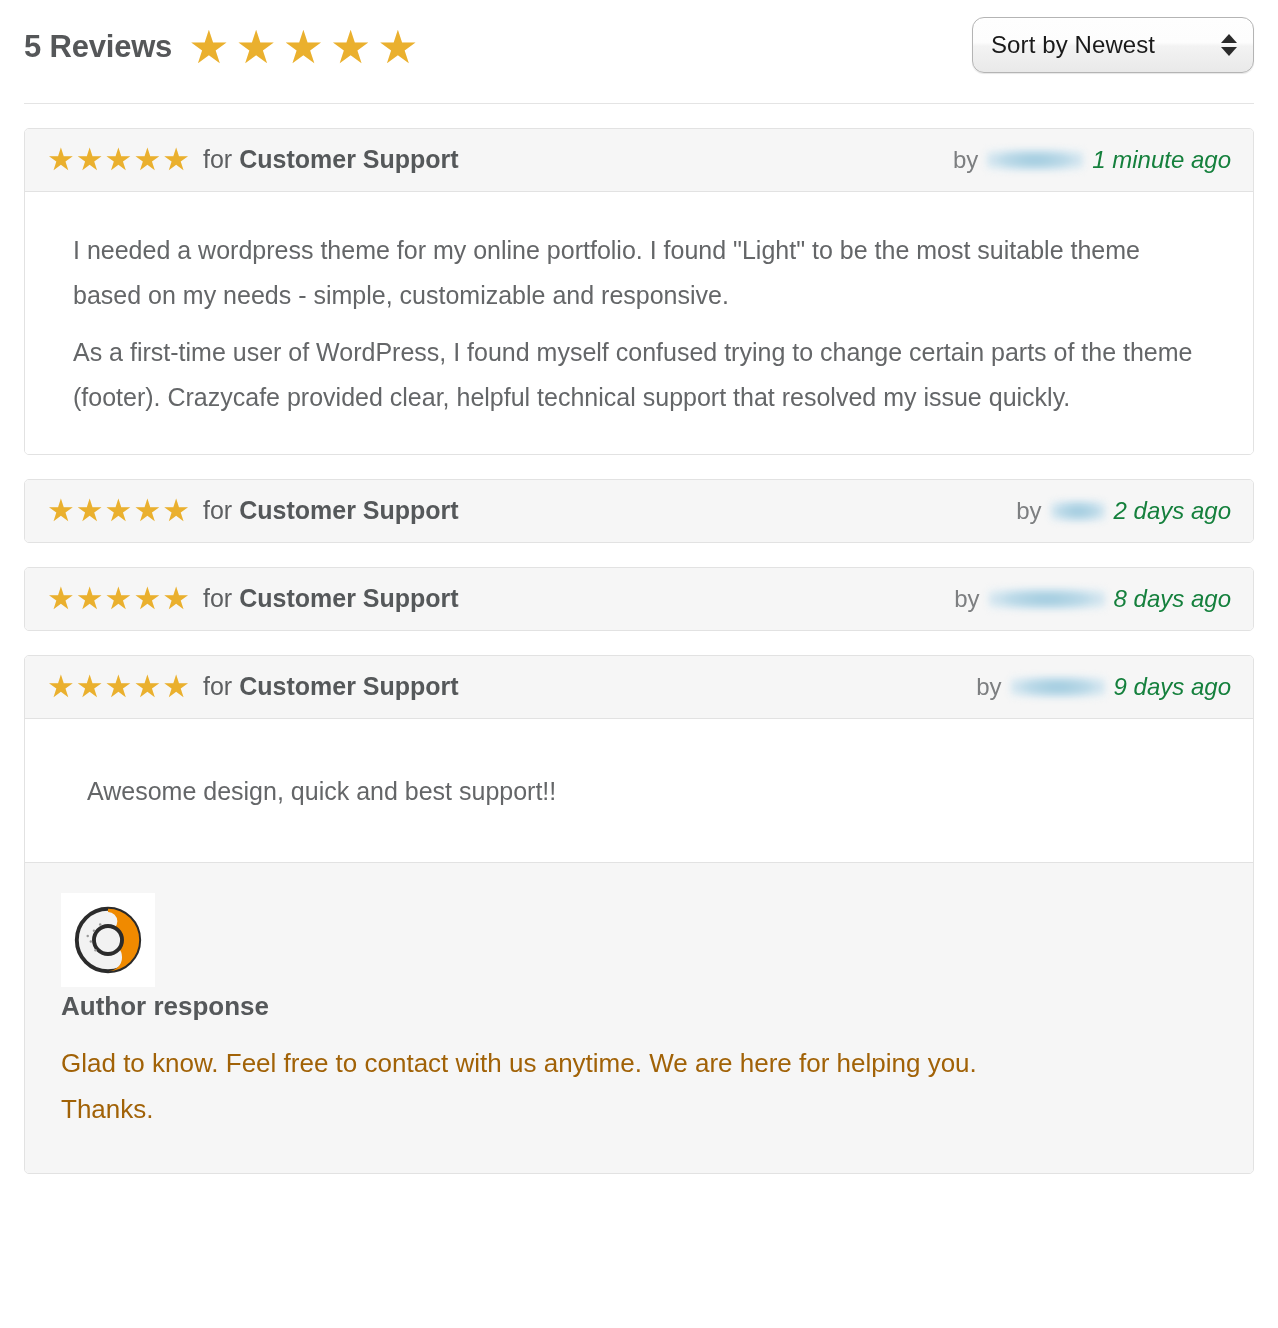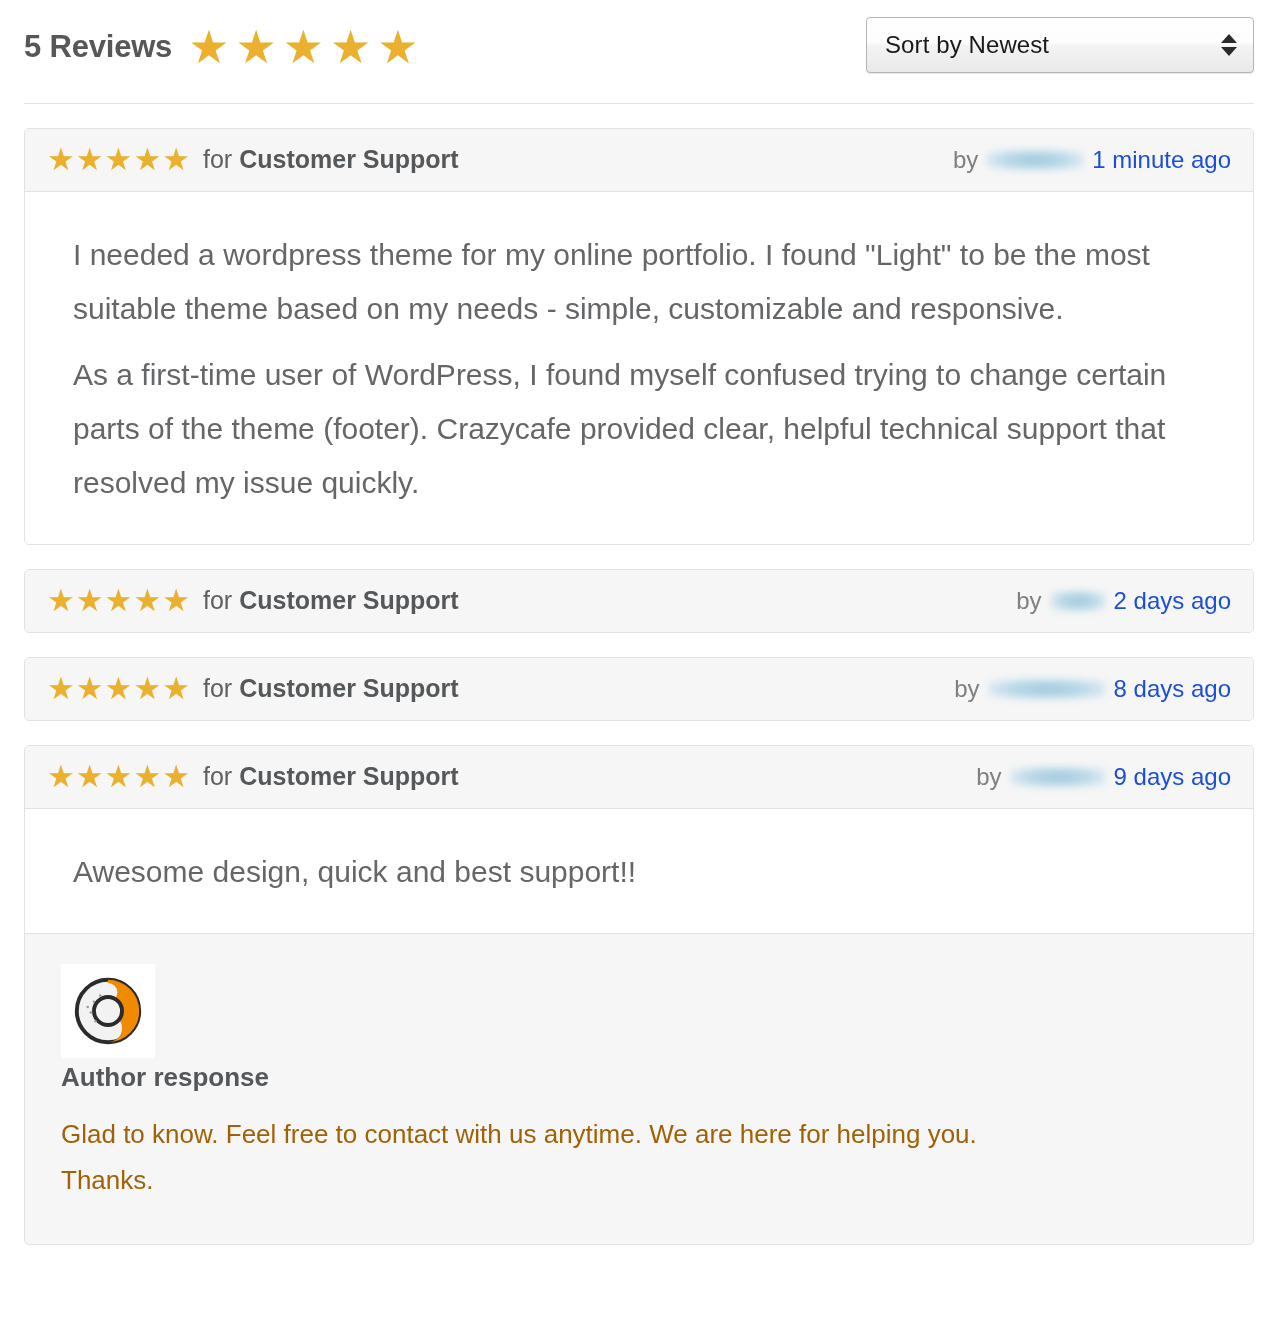--- a/index.html
+++ b/index.html
@@ -62,24 +62,24 @@
     height: 1px;
     background: #e4e4e4;
   }
 
   
   .sort-wrap {
     margin-top: -14px;
   }
   .sort-select {
     position: relative;
-    width: 388px;
+    width: 282px;
     height: 56px;
     border: 1px solid #b4b4b4;
-    border-radius: 4px;
+    border-radius: 12px;
     background: linear-gradient(to bottom, #fefefe 0%, #fdfdfd 45%, #f3f3f3 52%, #e9e9e9 100%);
     box-shadow: 0 1px 1px rgba(0,0,0,0.10), inset 0 1px 0 #ffffff;
     display: flex;
     align-items: center;
     padding: 0 18px;
     cursor: default;
   }
   .sort-select .label {
     font-size: 24px;
     color: #1a1a1a;
@@ -157,34 +157,34 @@
   .by-word { color: #7d7f81; margin-left: 29px; }
   .redacted {
     display: inline-block;
     height: 22px;
     margin: 0 8px 0 8px;
     border-radius: 3px;
     background: radial-gradient(ellipse at 50% 50%, #9ac9dd 0%, #b8d8e8 45%, #dceaf2 72%, rgba(245,250,252,0.25) 100%);
     filter: blur(3.2px);
     opacity: 0.95;
   }
-  .rev-date { color: #1d4ed8; }
+  .rev-date { color: #15803d; font-style: italic; }
 
   .rev-body {
     background: #ffffff;
     padding: 36px 48px 34px 48px;
   }
   .rev-body p {
     margin: 0 0 10px 0;
-    font-size: 30px;
+    font-size: 25px;
     line-height: 1.80;
     color: #646668;
   }
   .rev-body p:last-child { margin-bottom: 0; margin-top: 12px; }
-  .rev-body.single p { margin: 0; }
+  .rev-body.single p { margin: 14px; }
 
   
   .author-response {
     background: #f6f6f6;
     border-top: 1px solid #e2e2e2;
     padding: 30px 36px 40px 36px;
     display: flex;
     align-items: flex-start;
     flex-direction: column;
   }

